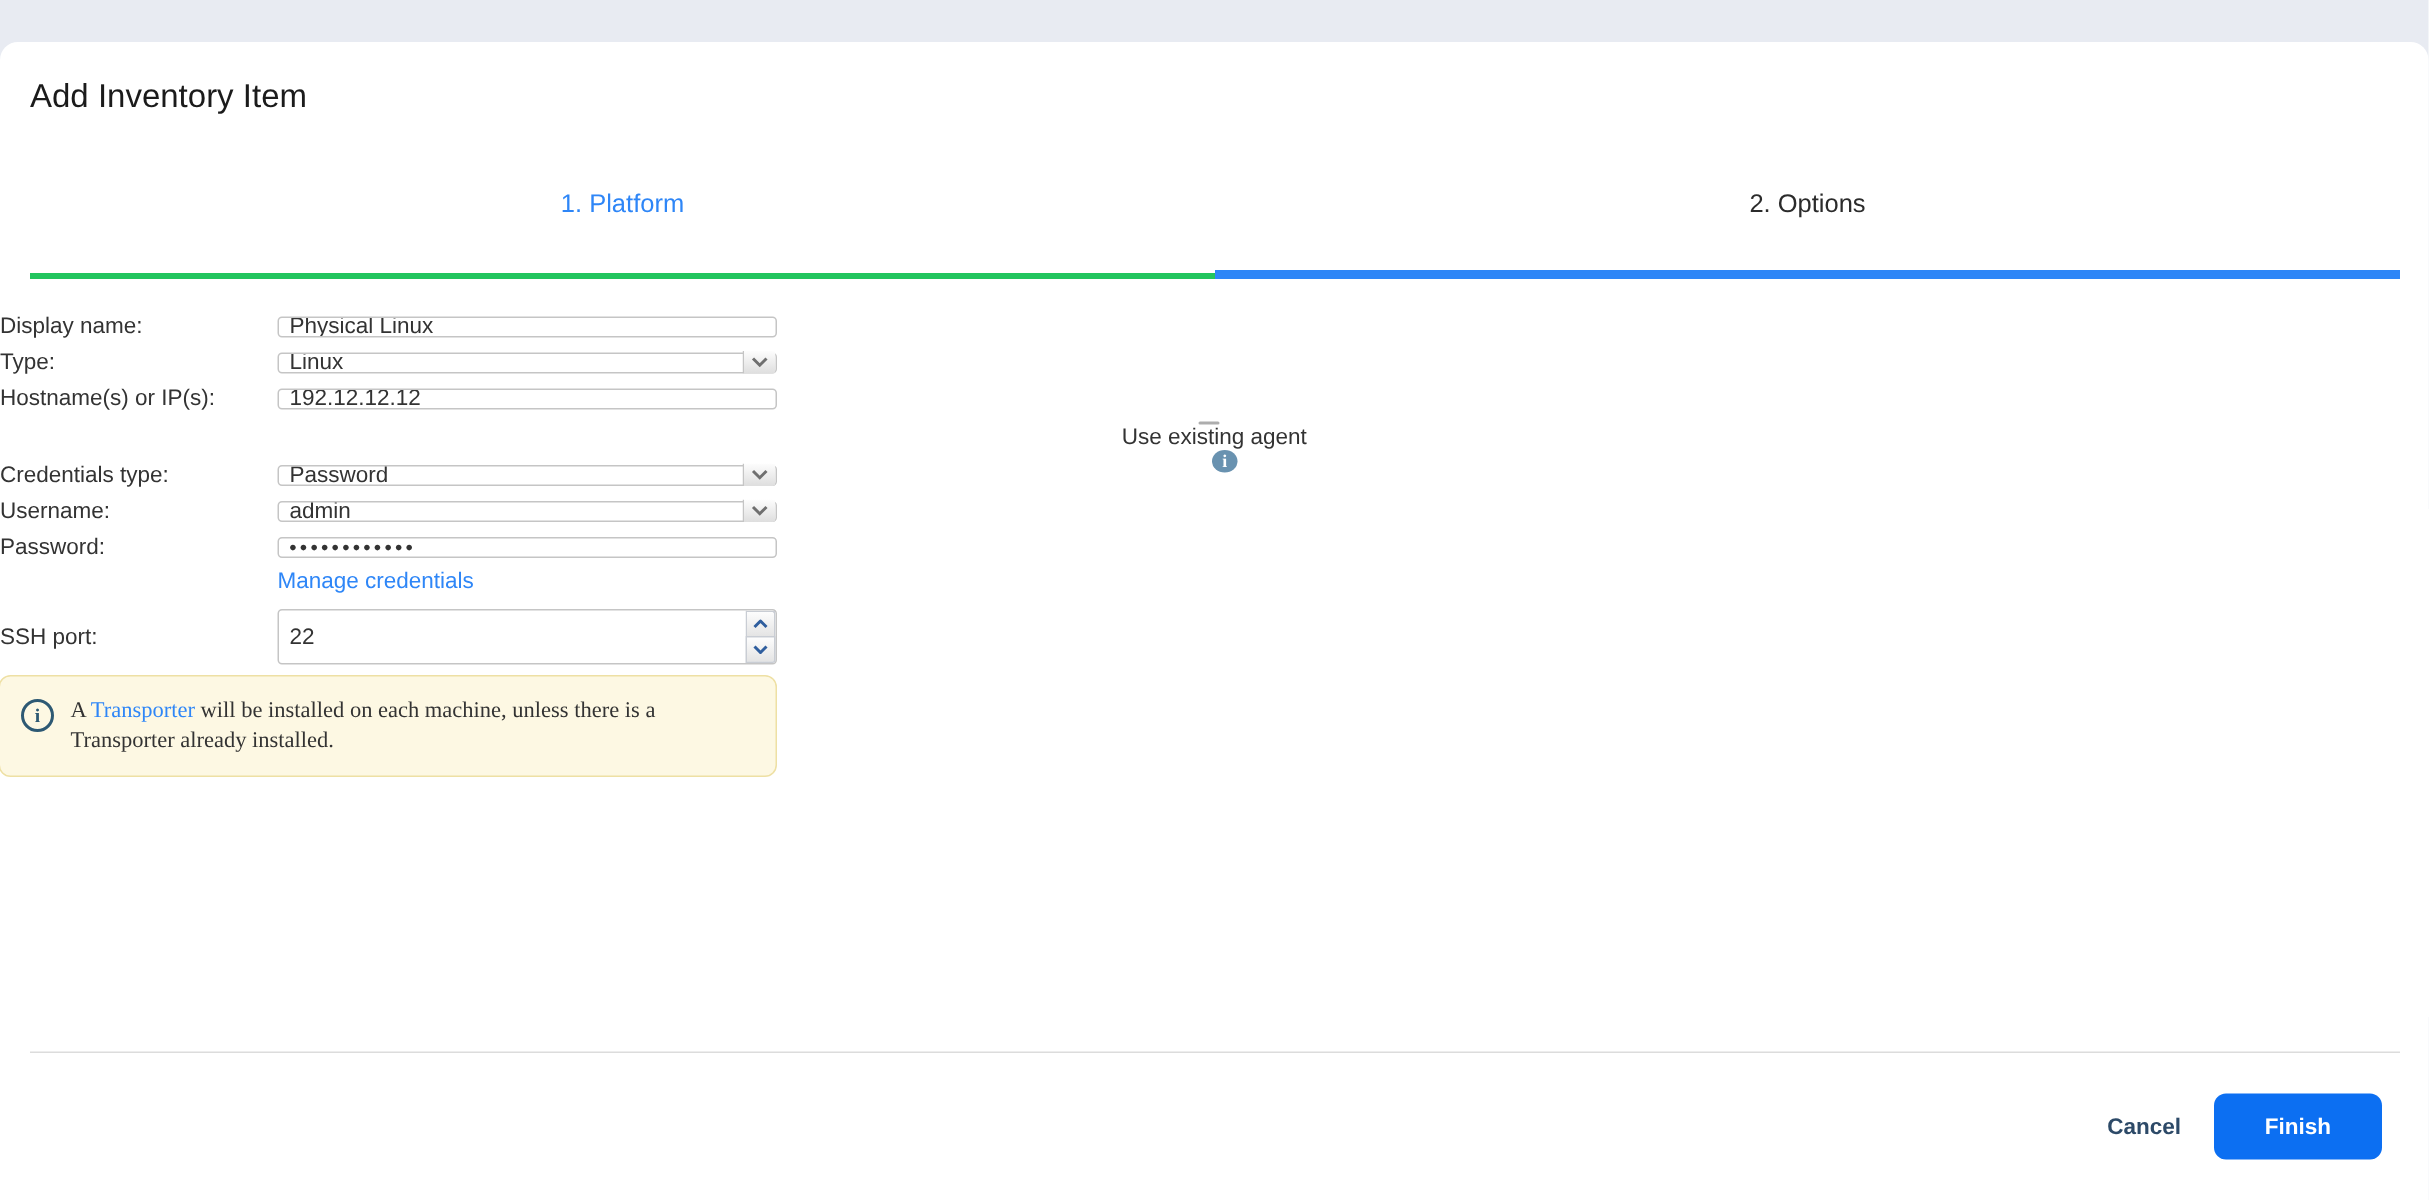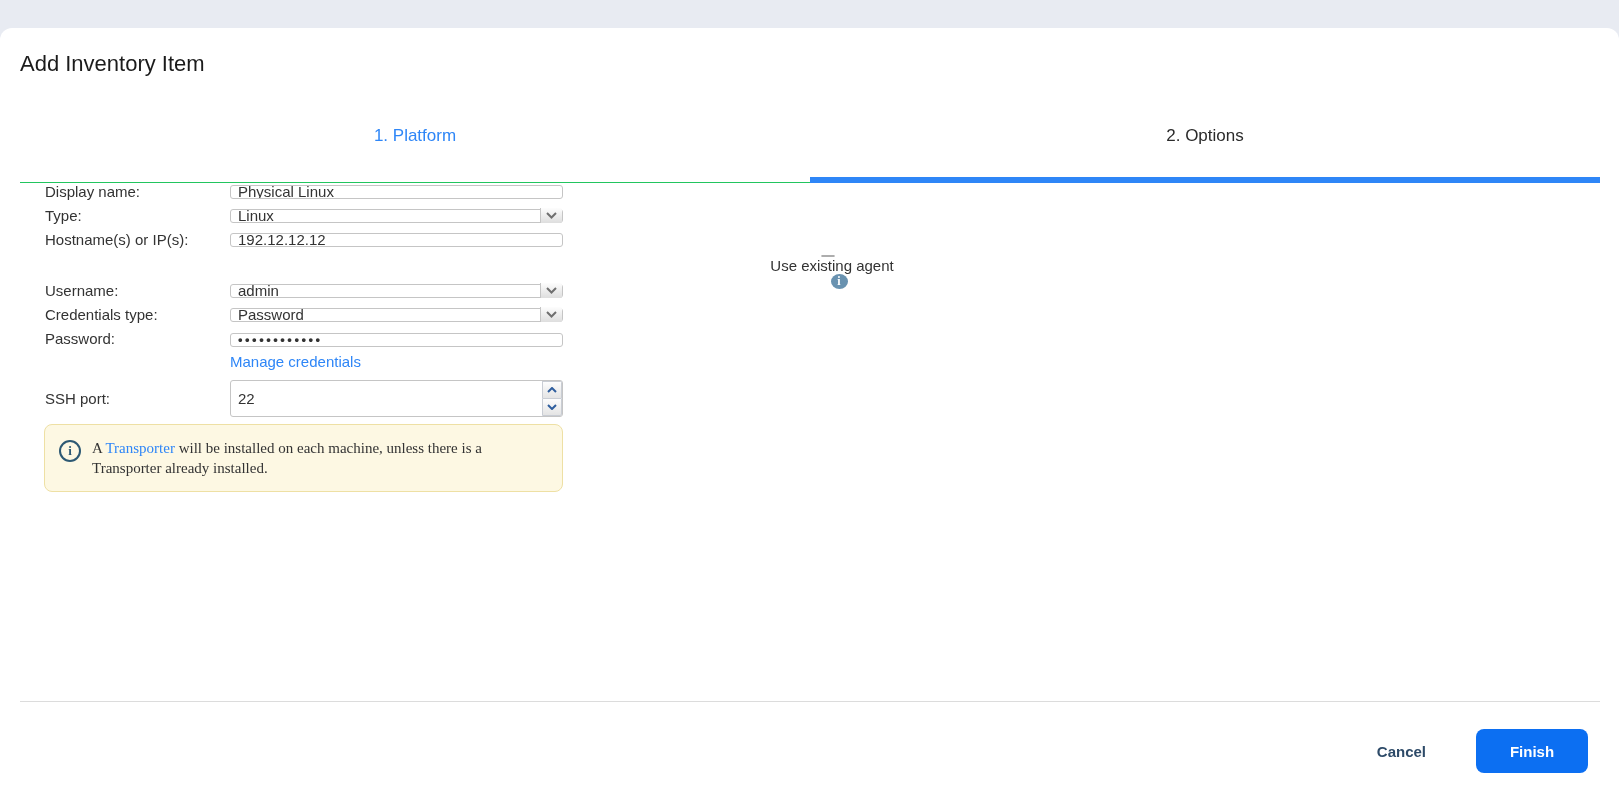--- a/index.html
+++ b/index.html
@@ -25,30 +25,30 @@
     margin:50px 19px 0 20px;
   }
   .tab{
     flex:1;text-align:center;
     font-size:17px;line-height:20px;
     cursor:pointer;
   }
   .tab-done{
     color:#2e86f7;
     padding-bottom:36px;
-    border-bottom:1px solid #22c55e;
+    border-bottom:4px solid #22c55e;
   }
   .tab-active{
     color:#2b2b2b;
     padding-bottom:21px;
     border-bottom:6px solid #2e86f7;
   }
   
   .form{
-    padding-left:45px;
+    margin-top:23px;
     font-size:15px;color:#333;
   }
   .frow{
     display:flex;align-items:center;
     margin-bottom:7px;
   }
   .flabel{
     width:185px;flex:0 0 185px;
     font-size:15px;color:#333;
   }
@@ -141,21 +141,21 @@
   .note-text{
     font-size:15px;line-height:20px;color:#333;
     max-width:430px;
     font-family:Liberation Serif, serif;
   }
   
   .footer{
     position:absolute;left:20px;right:19px;bottom:0;height:98px;
     border-top:1px solid #dcdcdc;
     display:flex;align-items:center;justify-content:flex-end;
-    gap:40px;
+    gap:12px;
   }
   .btn-cancel{
     background:none;border:none;
     font-family:"Liberation Sans",sans-serif;
     font-size:15px;font-weight:bold;color:#2d4a68;
     cursor:pointer;padding:6px 10px;
   }
   .btn-finish{
     width:112px;height:44px;margin-right:12px;
     background:#0c6ff2;border:none;border-radius:8px;
@@ -211,37 +211,37 @@
       </div>
     </div>
 
     <div class="chk-row">
       <input type="checkbox" class="chkbox" style="">
       <span class="chk-label">Use existing agent</span>
       <span class="info-badge">i</span>
     </div>
 
     <div class="frow">
-      <div class="flabel">Username:</div>
-      <div class="fctrl">
-        <input class="tinput" type="text" readonly="" value="admin" style="">
+      <div class="flabel">Credentials type:</div>
+      <div class="fctrl">
+        <input class="tinput" type="text" readonly="" value="Password" style="">
         <div class="combo-trigger">
           <span>
             <svg width="11" height="7" viewBox="0 0 11 7">
                 <path d="M1 1l4.5 4.5L10 1" fill="none" stroke="#6f6f6f" stroke-width="2"></path>
               </svg>
           </span>
         </div>
       </div>
     </div>
 
     <div class="frow">
-      <div class="flabel">Credentials type:</div>
-      <div class="fctrl">
-        <input class="tinput" type="text" readonly="" value="Password" style="">
+      <div class="flabel">Username:</div>
+      <div class="fctrl">
+        <input class="tinput" type="text" readonly="" value="admin" style="">
         <div class="combo-trigger">
           <span>
             <svg width="11" height="7" viewBox="0 0 11 7">
                 <path d="M1 1l4.5 4.5L10 1" fill="none" stroke="#6f6f6f" stroke-width="2"></path>
               </svg>
           </span>
         </div>
       </div>
     </div>
 

